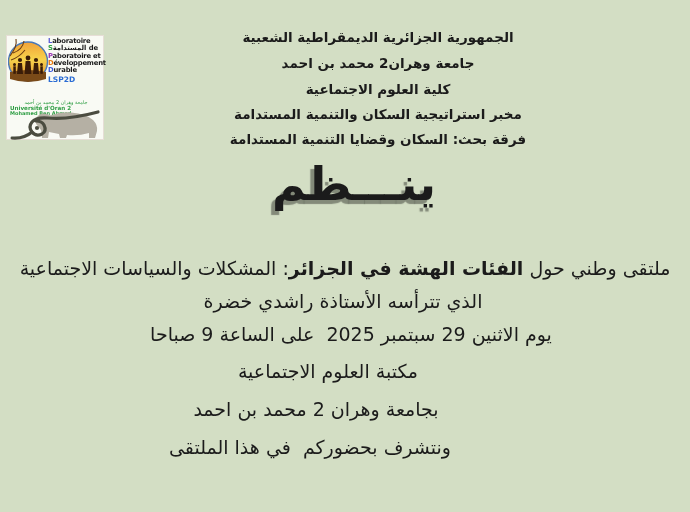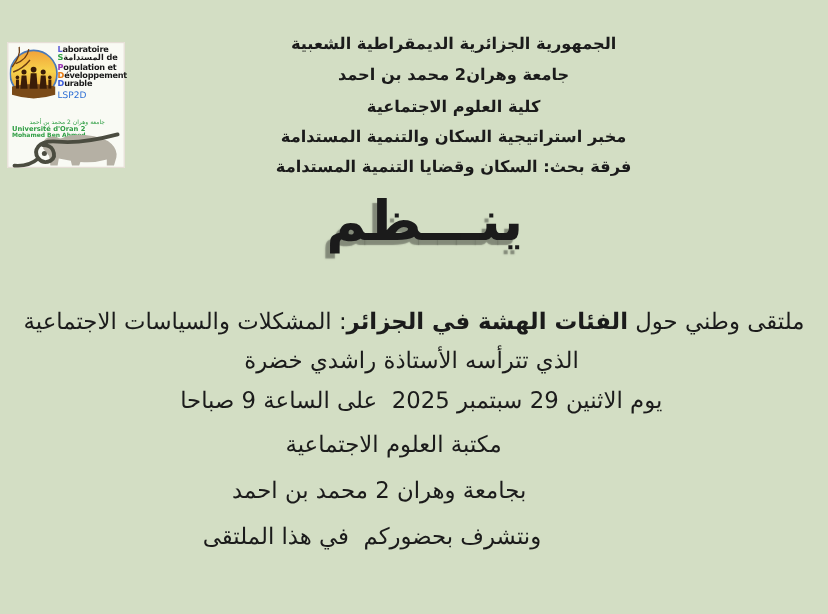--- a/index.html
+++ b/index.html
@@ -17,21 +17,21 @@
     text-shadow:-4px 4px 1px rgba(104,110,96,0.75);
   }
   
   .logo {
     position:absolute; left:6px; top:35px; width:98px; height:105px;
     background:#f9faf4; border:1px solid #e6ded6; box-sizing:border-box;
   }
   .emblem { position:absolute; left:1px; top:1px; }
   .lab-text { position:absolute; left:41px; top:2px; width:56px;
     font-size:6.8px; line-height:7.3px; font-weight:600; color:#1a1a1a; letter-spacing:-0.2px; }
-  .lab-acronym { position:absolute; left:41px; top:39px; font-size:7.5px; font-weight:normal; }
+  .lab-acronym { position:absolute; left:41px; top:39px; font-size:7.5px; font-weight:bold; }
   .uni-ar { position:absolute; left:0; top:49px; width:98px; text-align:center;
     direction:rtl; font-size:13.5px; font-weight:bold; }
   .uni-ar-small { position:absolute; left:3px; top:64px; width:92px; text-align:center;
     direction:rtl; font-size:5px; line-height:5px; }
   .uni-fr1 { position:absolute; left:3px; top:69px; font-size:5.6px; font-weight:bold; line-height:6px; }
   .uni-fr2 { position:absolute; left:3px; top:75px; font-size:5px; font-weight:bold; line-height:5px; }
   .lion { position:absolute; left:1px; top:72px; }
 </style>
 </head>
 <body>
@@ -64,21 +64,21 @@
         <circle cx="6.5" cy="27.5" r="1.5"></circle>
           <rect x="5.3" y="29.3" width="2.5" height="7.5"></rect>
         <circle cx="33.5" cy="27.5" r="1.5"></circle>
           <rect x="32.3" y="29.3" width="2.5" height="7.5"></rect>
       </g>
     </svg>
 
     <div class="lab-text">
       <div><span style="color: rgb(91, 91, 214);">L</span><span>aboratoire</span></div>
       <div><span style="color: rgb(47, 158, 68);">S</span><span>المستدامة de</span></div>
-      <div><span style="color: rgb(156, 54, 181);">P</span><span>opulation et</span></div>
+      <div><span style="color: rgb(156, 54, 181);">P</span><span>aboratoire et</span></div>
       <div><span style="color: rgb(232, 121, 12);">D</span><span>éveloppement</span></div>
       <div><span style="color: rgb(59, 91, 219);">D</span><span>urable</span></div>
     </div>
 
     <div class="lab-acronym" style="color: rgb(43, 108, 212);">LSP2D</div>
 
 
     <div class="uni-ar-small" style="color: rgb(47, 158, 68);">جامعة وهران 2 محمد بن أحمد</div>
     <div class="uni-fr1" style="color: rgb(47, 158, 68);">Université d'Oran 2</div>
     <div class="uni-fr2" style="color: rgb(47, 158, 68);">Mohamed Ben Ahmed</div>

